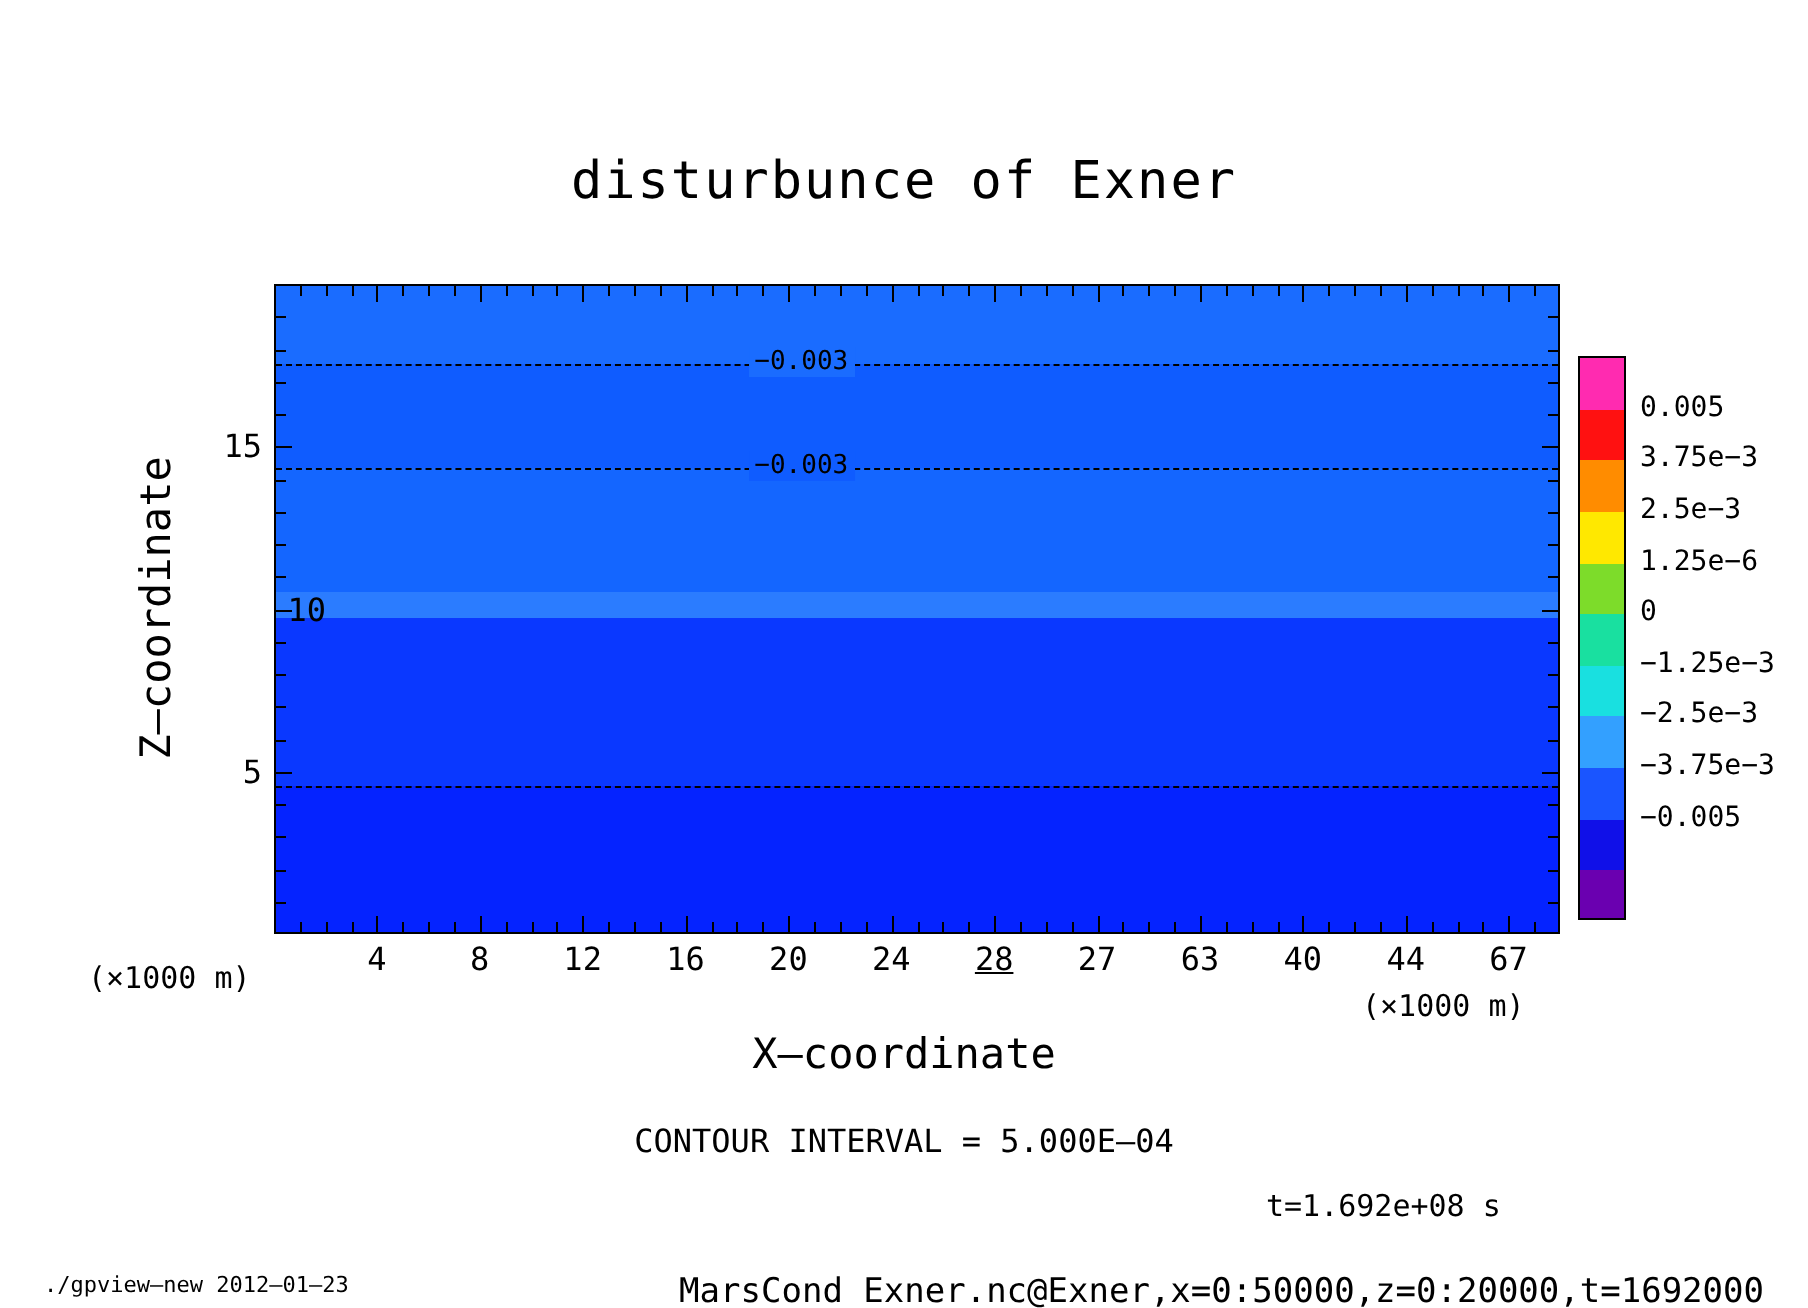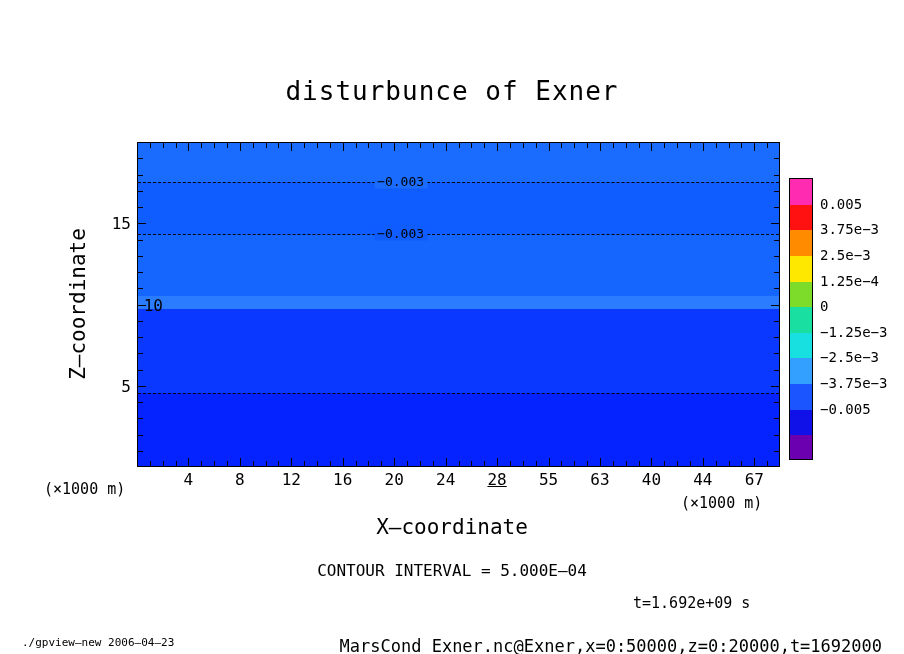--- a/index.html
+++ b/index.html
@@ -217,21 +217,21 @@
     <div class="tick xb" style="left: 394.2px; top: 458px; height: 9px;"></div>
     <div class="xlab" style="left: 394.2px;">20</div>
     <div class="tick x" style="left: 445.64px; height: 9px;"></div>
     <div class="tick xb" style="left: 445.64px; top: 458px; height: 9px;"></div>
     <div class="xlab" style="left: 445.64px;">24</div>
     <div class="tick x" style="left: 497.08px; height: 9px;"></div>
     <div class="tick xb" style="left: 497.08px; top: 458px; height: 9px;"></div>
     <div class="xlab" style="left: 497.08px; text-decoration: underline;">28</div>
     <div class="tick x" style="left: 548.52px; height: 9px;"></div>
     <div class="tick xb" style="left: 548.52px; top: 458px; height: 9px;"></div>
-    <div class="xlab" style="left: 548.52px;">55</div>
+    <div class="xlab" style="left: 548.52px;">27</div>
     <div class="tick x" style="left: 599.96px; height: 9px;"></div>
     <div class="tick xb" style="left: 599.96px; top: 458px; height: 9px;"></div>
     <div class="xlab" style="left: 599.96px;">63</div>
     <div class="tick x" style="left: 651.4px; height: 9px;"></div>
     <div class="tick xb" style="left: 651.4px; top: 458px; height: 9px;"></div>
     <div class="xlab" style="left: 651.4px;">40</div>
     <div class="tick x" style="left: 702.84px; height: 9px;"></div>
     <div class="tick xb" style="left: 702.84px; top: 458px; height: 9px;"></div>
     <div class="xlab" style="left: 702.84px;">44</div>
     <div class="tick x" style="left: 754.28px; height: 9px;"></div>
@@ -285,22 +285,22 @@
     <div class="tick yr" style="top: 223.25px; left: 771px; width: 9px;"></div>
     <div class="ylab" style="top: 223.25px;">15</div>
   </div>
 
 <div class="axis-x-title">X—coordinate</div>
 <div class="axis-y-title">Z—coordinate</div>
 <div class="unit-left">(×1000 m)</div>
 <div class="unit-right">(×1000 m)</div>
 
 <div class="contour-interval">CONTOUR INTERVAL = 5.000E‒04</div>
-<div class="timestamp">t=1.692e+09 s</div>
-<div class="footer-left">./gpview—new   2006‒04‒23</div>
+<div class="timestamp">t=1.692e+08 s</div>
+<div class="footer-left">./gpview—new   2012‒01‒23</div>
 <div class="footer-right">MarsCond_Exner.nc@Exner,x=0:50000,z=0:20000,t=1692000</div>
 
 <div class="cbar">
   <div id="cbar-holder">
       <div class="cbar-cell" style="height: 25.6364px; background: rgb(255, 43, 176);"></div>
       <div class="cbar-cell" style="height: 25.6364px; background: rgb(255, 17, 17);"></div>
       <div class="cbar-cell" style="height: 25.6364px; background: rgb(255, 140, 0);"></div>
       <div class="cbar-cell" style="height: 25.6364px; background: rgb(255, 232, 0);"></div>
       <div class="cbar-cell" style="height: 25.6364px; background: rgb(125, 220, 42);"></div>
       <div class="cbar-cell" style="height: 25.6364px; background: rgb(25, 224, 160);"></div>
@@ -308,19 +308,19 @@
       <div class="cbar-cell" style="height: 25.6364px; background: rgb(51, 160, 255);"></div>
       <div class="cbar-cell" style="height: 25.6364px; background: rgb(26, 85, 255);"></div>
       <div class="cbar-cell" style="height: 25.6364px; background: rgb(16, 16, 232);"></div>
       <div class="cbar-cell" style="height: 25.6364px; background: rgb(106, 0, 176);"></div>
     </div>
 </div>
 <div id="cbar-labels">
     <div class="cbar-label" style="top: 203.636px;">0.005</div>
     <div class="cbar-label" style="top: 229.273px;">3.75e−3</div>
     <div class="cbar-label" style="top: 254.909px;">2.5e−3</div>
-    <div class="cbar-label" style="top: 280.545px;">1.25e−4</div>
+    <div class="cbar-label" style="top: 280.545px;">1.25e−6</div>
     <div class="cbar-label" style="top: 306.182px;">0</div>
     <div class="cbar-label" style="top: 331.818px;">−1.25e−3</div>
     <div class="cbar-label" style="top: 357.455px;">−2.5e−3</div>
     <div class="cbar-label" style="top: 383.091px;">−3.75e−3</div>
     <div class="cbar-label" style="top: 408.727px;">−0.005</div>
   </div>
 
 </body></html>

